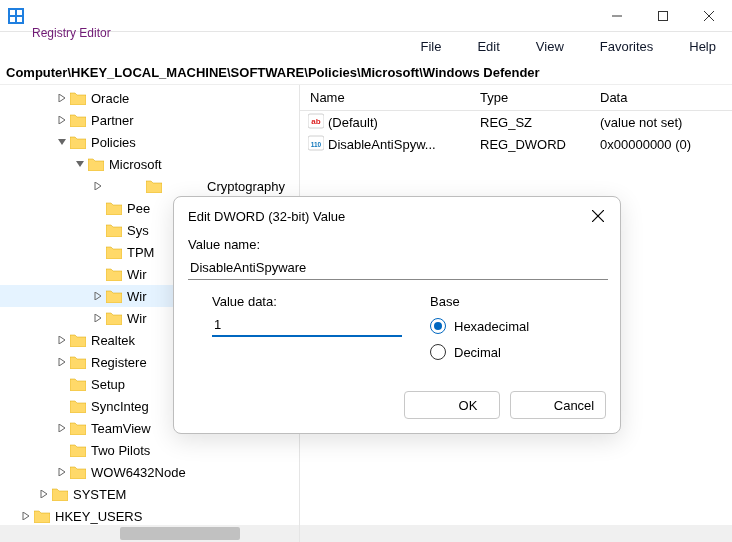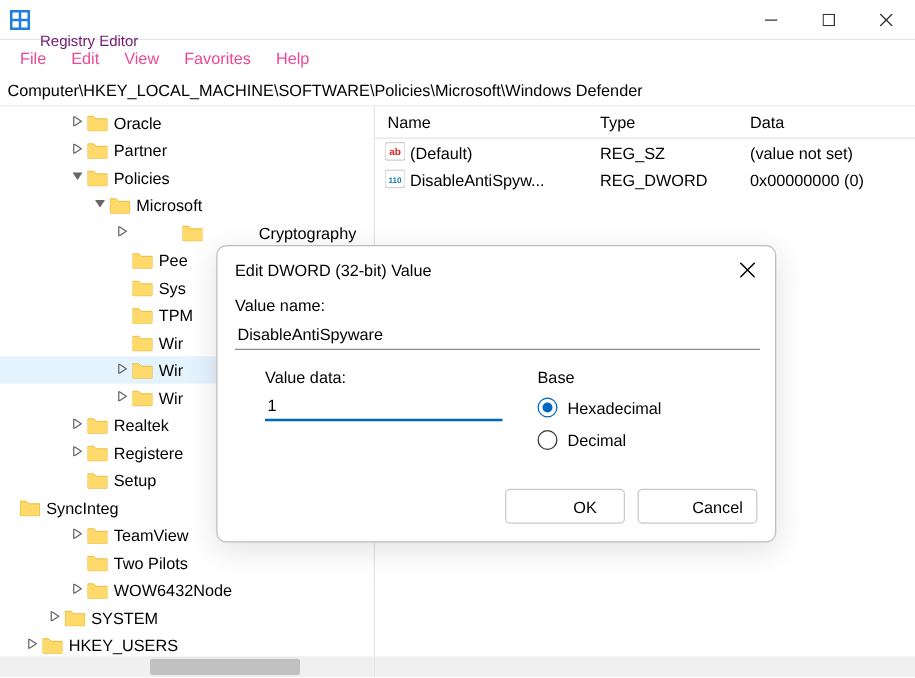--- a/index.html
+++ b/index.html
@@ -2,24 +2,24 @@
 <html><head>
 <meta charset="utf-8">
 <style>
   * { box-sizing: border-box; font-family: "Segoe UI", Arial, sans-serif; }
   body { margin: 0; background: #fff; overflow: hidden; width: 732px; height: 542px; position: relative; }
   .titlebar { height: 32px; display: flex; align-items: center; padding: 0 0 0 8px; background: #fff; border-bottom: 1px solid #e5e5e5; }
   .titlebar .app-icon { width: 16px; height: 16px; margin-right: 8px; }
   .titlebar .title { font-size: 12px; color: #701a75; flex: 1; margin-top: 34px; }
   .win-controls { display: flex; }
   .win-btn { width: 46px; height: 32px; display: flex; align-items: center; justify-content: center; color: #333; }
-  .menubar { height: 28px; display: flex; align-items: center; padding: 0 6px; gap: 0; font-size: 13px; color: #ec4899; }
+  .menubar { height: 28px; display: flex; align-items: center; padding: 0 6px; gap: 16px; font-size: 13px; color: #0f172a; justify-content: flex-end; }
   .menubar .menu-item { padding: 3px 10px; }
   .pathbar { height: 24px; padding: 2px 6px; font-size: 13px; color: #000; display: flex; align-items: center; }
-  .pathbar-text { white-space: nowrap; overflow: hidden; }
+  .pathbar-text { white-space: nowrap; overflow: hidden; font-weight: bold; }
   .hr { height: 1px; background: #eee; }
   .main { display: flex; height: calc(542px - 32px - 28px - 24px - 1px); }
   .tree { width: 300px; border-right: 1px solid #e5e5e5; overflow: hidden; font-size: 13px; position: relative; }
   .tree-scroll { position: absolute; right: 0; bottom: 0; height: 17px; width: 100%; background: #f0f0f0; }
   .tree-scroll-thumb { position:absolute; left:120px; top:2px; width: 120px; height:13px; background:#c1c1c1; border-radius:2px; }
   .tree ul { list-style: none; margin: 0; padding: 0; }
   .tree > ul { padding: 2px 0 20px 0; }
   .node { display: flex; align-items: center; height: 22px; white-space: nowrap; }
   .twisty { width: 16px; text-align: center; color: #666; font-size: 10px; flex-shrink: 0; }
   .twisty.blank { visibility: hidden; }
@@ -242,21 +242,21 @@
         <li>
           <div class="node" style="padding-left: 54px;">
             <span class="twisty blank"> </span>
             <svg class="folder" viewBox="0 0 16 14">
               <path d="M0 2 h5 l2 2 h9 v9 a1 1 0 0 1 -1 1 h-14 a1 1 0 0 1 -1 -1 z" fill="#ffd969" stroke="#d9a400" stroke-width="0.5"></path>
             </svg>
             <span class="node-label">Setup</span>
           </div>
         </li>
         <li>
-          <div class="node" style="">
+          <div class="node" style="padding-left: 54px;">
             <span class="twisty blank"> </span>
             <svg class="folder" viewBox="0 0 16 14">
               <path d="M0 2 h5 l2 2 h9 v9 a1 1 0 0 1 -1 1 h-14 a1 1 0 0 1 -1 -1 z" fill="#ffd969" stroke="#d9a400" stroke-width="0.5"></path>
             </svg>
             <span class="node-label">SyncInteg</span>
           </div>
         </li>
         <li>
           <div class="node" style="padding-left: 54px;">
             <span class="twisty"><svg width="8" height="8">

